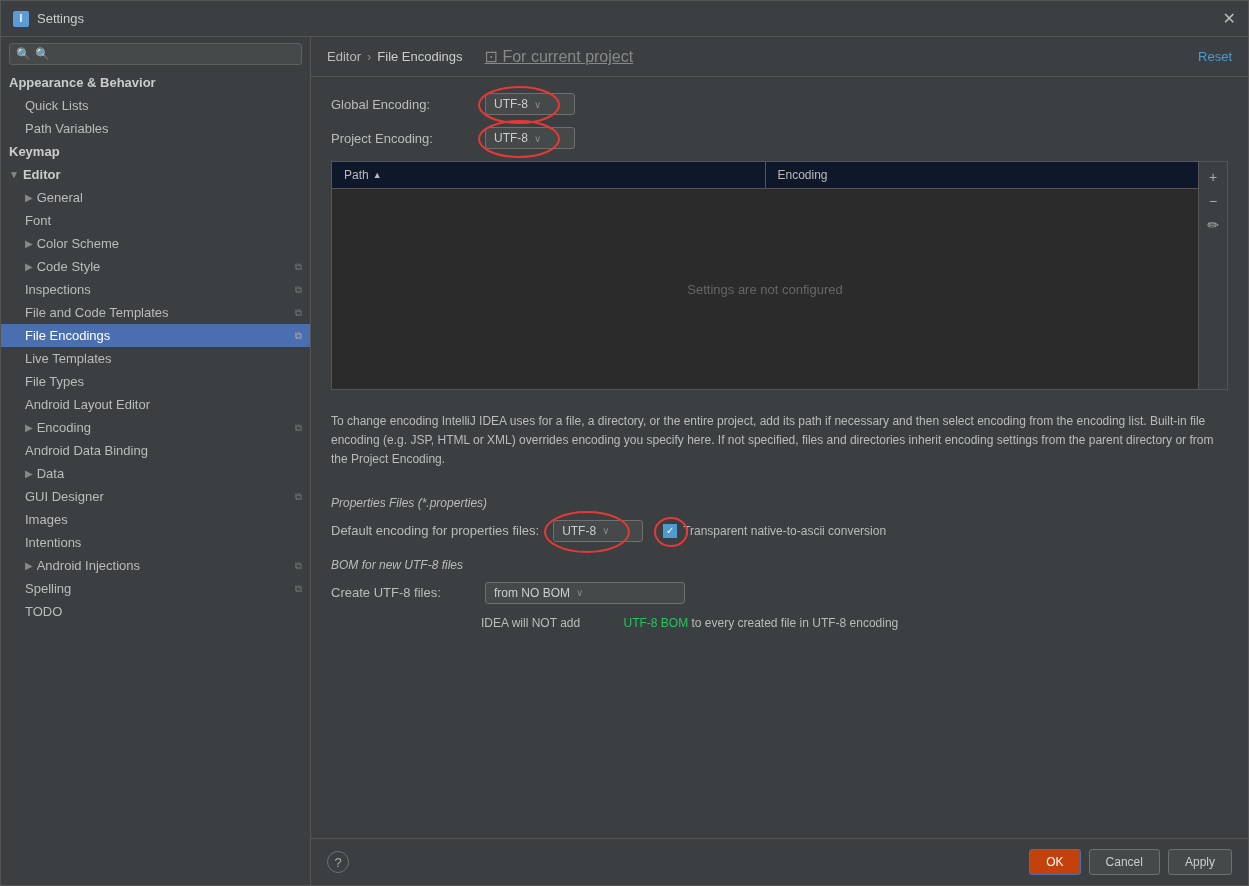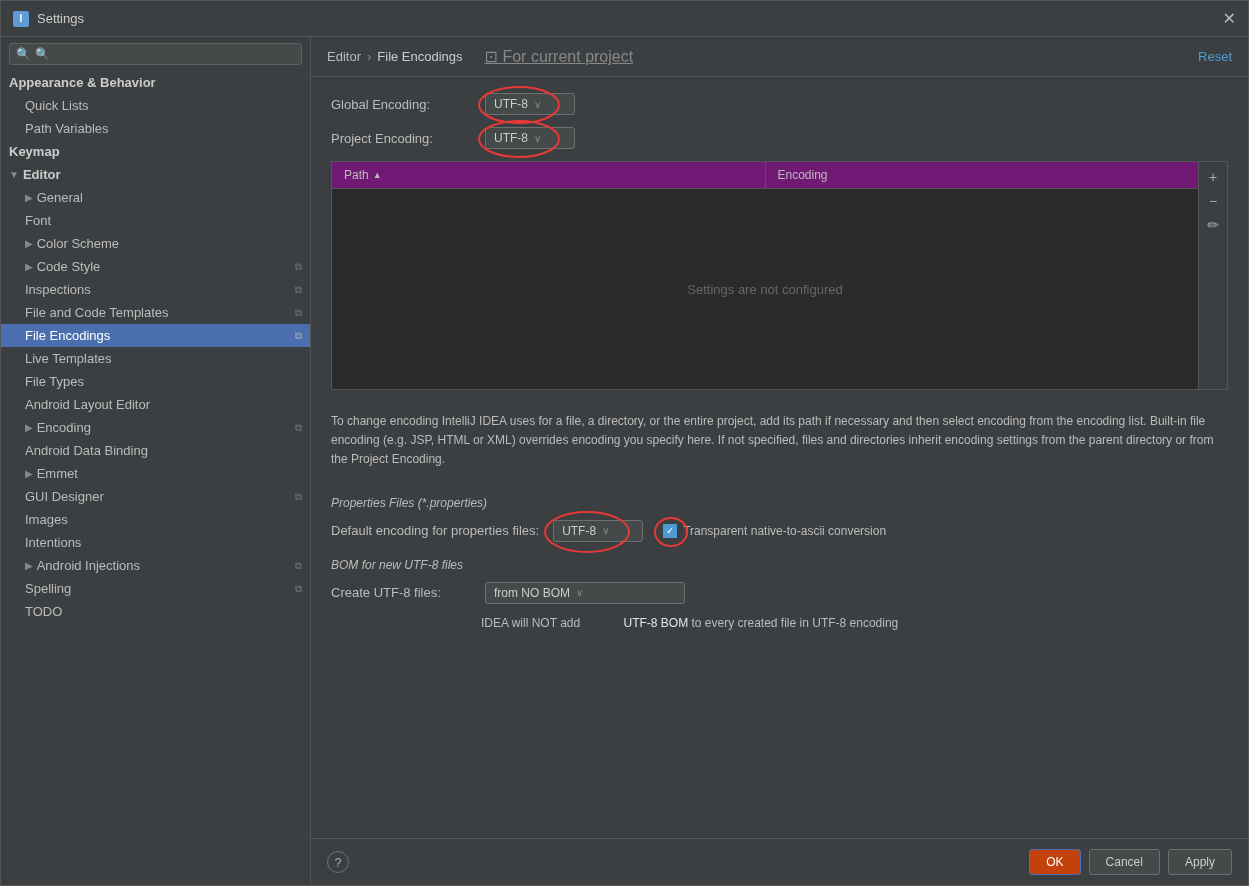--- a/index.html
+++ b/index.html
@@ -150,21 +150,21 @@
       display: flex;
       align-items: center;
       gap: 6px;
       min-width: 90px;
     }
 
     .select-chevron { color: #888; font-size: 10px; }
 
     .table-header {
       display: flex;
-      background: #701a75;
+      background: #0f172a;
       border-bottom: 1px solid #555;
     }
 
     .table-col {
       padding: 6px 12px;
       font-size: 12px;
       color: #bbb;
       flex: 1;
       display: flex; align-items: center; gap: 4px;
     }
@@ -213,21 +213,21 @@
     }
 
     .desc-text {
       color: #bbb;
       font-size: 12px;
       line-height: 1.6;
       margin-bottom: 16px;
       padding: 10px 0;
     }
 
-    .desc-text a, .link { color: #e5e5e5; padding-left: 40px; }
+    .desc-text a, .link { color: #22c55e; padding-left: 40px; }
 
     .section-title {
       color: #bbb;
       font-size: 12px;
       margin-bottom: 10px;
       font-style: italic;
     }
 
     .checkbox {
       width: 14px; height: 14px;
@@ -360,21 +360,21 @@
       <div class="sidebar-item indent-1">
         <span class="chevron">▶</span>
         <span>Encoding</span>
         <span class="icon-copy">⧉</span>
       </div>
       <div class="sidebar-item indent-1">
         <span>Android Data Binding</span>
       </div>
       <div class="sidebar-item indent-1">
         <span class="chevron">▶</span>
-        <span>Emmet</span>
+        <span>Data</span>
       </div>
       <div class="sidebar-item indent-1">
         <span>GUI Designer</span>
         <span class="icon-copy">⧉</span>
       </div>
       <div class="sidebar-item indent-1">
         <span>Images</span>
       </div>
       <div class="sidebar-item indent-1">
         <span>Intentions</span>

